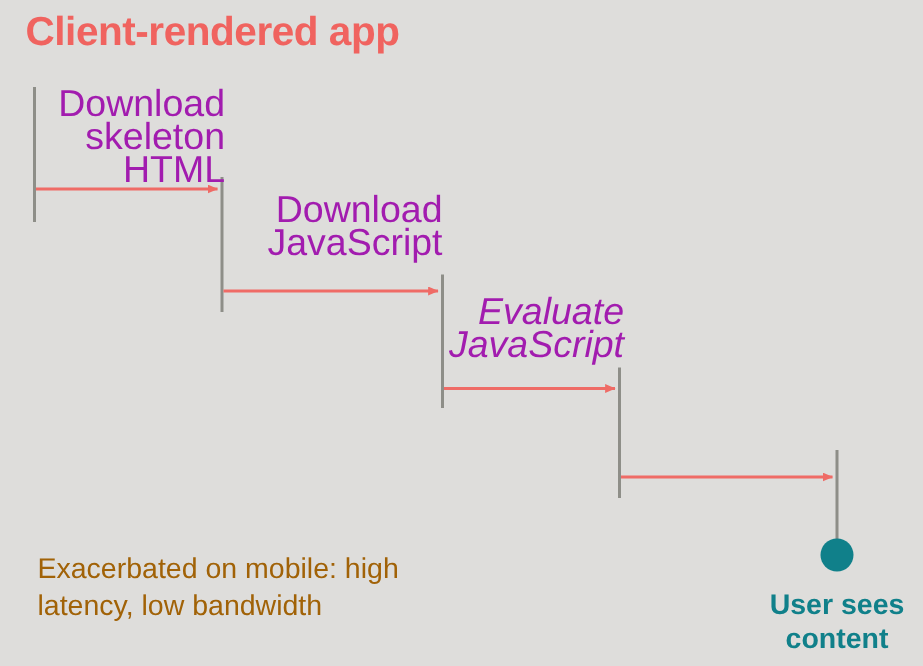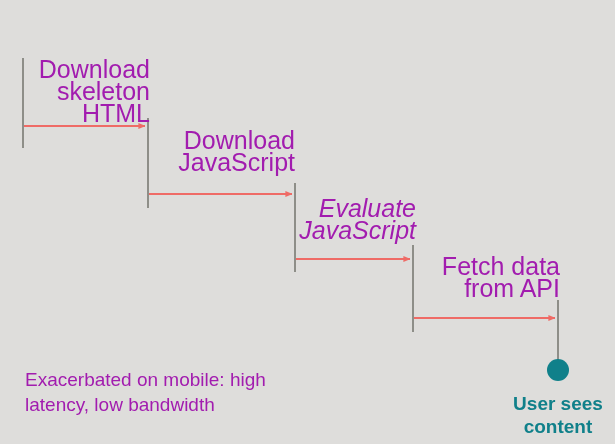--- a/index.html
+++ b/index.html
@@ -48,21 +48,21 @@
     text-align: right;
     white-space: pre-line;
   }
 
   
   .footnote {
     position: absolute;
     left: 25px;
     top: 367px;
     width: 320px;
-    color: #a21caf;
+    color: #a16207;
     font-size: 19px;
     line-height: 25px;
     white-space: pre-line;
   }
 
   
   .endpoint-dot {
     position: absolute;
     left: 547px;
     top: 359px;
@@ -82,20 +82,21 @@
     line-height: 23px;
     font-weight: bold;
     white-space: pre-line;
   }
 </style>
 </head>
 <body>
 
 <div id="stage">
 
+  <div class="title">Client-rendered app</div>
 
   <svg class="diagram-svg" viewBox="0 0 615 444" xmlns="http://www.w3.org/2000/svg">
     <defs>
       <marker id="arrowhead" markerWidth="7" markerHeight="6" refX="6.6" refY="3" orient="auto" markerUnits="userSpaceOnUse">
         <path d="M0,0 L7,3 L0,6 z" fill="#ef6b66"></path>
       </marker>
     </defs>
 
     <line x1="23" y1="58" x2="23" y2="148" stroke="#8e8e88" stroke-width="2"></line>
     <line x1="24" y1="126" x2="145" y2="126" stroke="#ef6b66" stroke-width="2" marker-end="url(#arrowhead)"></line>
@@ -115,22 +116,20 @@
   <div class="step-label" style="left:23px; top:58px; width:127px;">Download
 skeleton
 HTML</div>
 
   <div class="step-label" style="left:148px; top:129px; width:147px;">Download
 JavaScript</div>
 
   <div class="step-label" style="left:292px; top:197px; width:124px;font-style:italic;">Evaluate
 JavaScript</div>
 
-  <div class="step-label" style="left:412px; top:255px; width:148px;">Fetch data
-from API</div>
 
   <div class="endpoint-dot"></div>
 
   <div class="endpoint-label">User sees
 content</div>
 
   <div class="footnote">Exacerbated on mobile: high
 latency, low bandwidth</div>
 
 </div>

